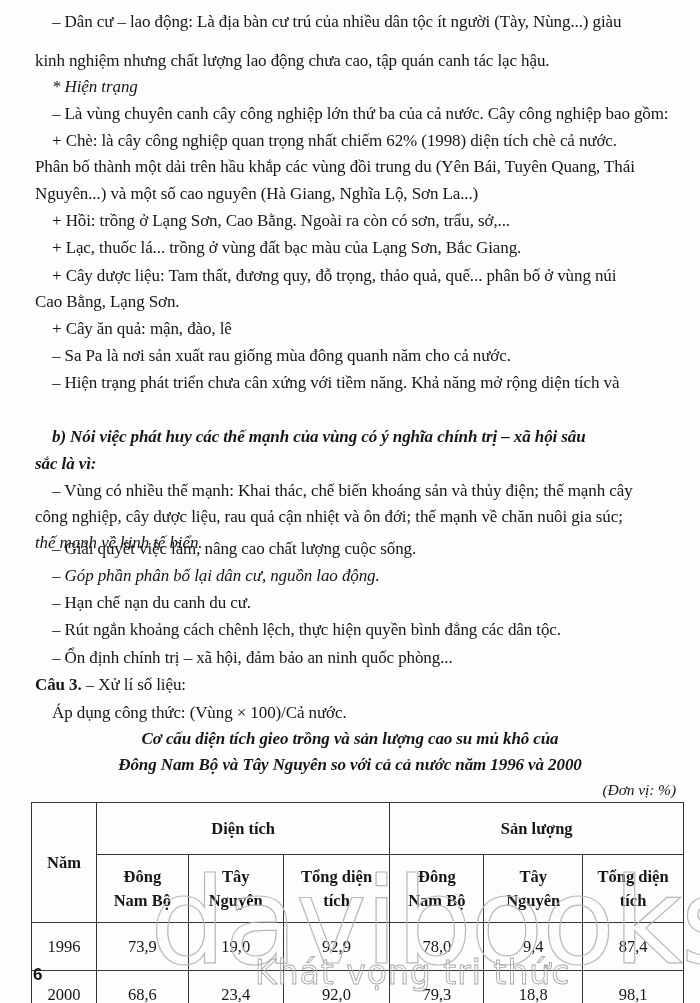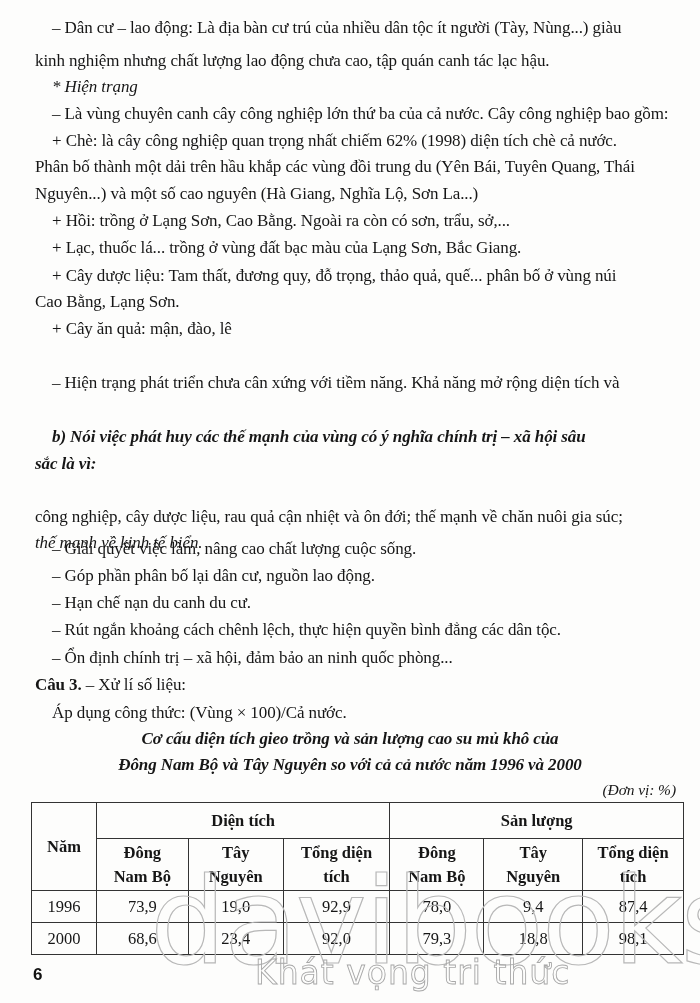--- a/index.html
+++ b/index.html
@@ -16,21 +16,21 @@
   .it { font-style: italic; }
   .bi { font-style: italic; font-weight: bold; }
   .b { font-weight: bold; }
   .center { text-align: center; left: 0; width: 700px; }
 
   table.data {
     position: absolute; left: 31px; top: 802px; width: 653px; border-collapse: collapse;
     font-family: "Liberation Serif", serif; font-size: 16.5px; color: #161616;
   }
   table.data td, table.data th {
-    border: 1.3px solid #333; text-align: center; vertical-align: middle; padding: 0;
+    border: 1.3px solid #333; text-align: center; vertical-align: middle; padding: 8px;
   }
   table.data th { font-weight: bold; line-height: 24px; }
   .h1 th { height: 35px; }
   .h2 th { height: 51px; }
   .r td { height: 31px; }
   th.nam { vertical-align: top; padding-top: 28px; }
 
   .pagenum { position: absolute; left: 33px; top: 965px; font-family: "Liberation Sans", sans-serif; font-weight: bold; font-size: 17px; color: #111; }
 
   .wm1 {
@@ -40,44 +40,46 @@
   .wm2 {
     position: absolute; left: 255px; top: 953px; font-family: "DejaVu Sans", sans-serif; font-size: 33px;
     color: transparent; -webkit-text-stroke: 0.9px #a8a8a8; letter-spacing: 1px; pointer-events: none;
   }
 </style>
 </head>
 <body>
 
 <div class="page">
 
-  <div class="line ind" style="top:18px;text-align:right;">– Dân cư – lao động: Là địa bàn cư trú của nhiều dân tộc ít người (Tày, Nùng...) giàu</div>
+  <div class="line ind" style="top:12px;text-align:right;">– Dân cư – lao động: Là địa bàn cư trú của nhiều dân tộc ít người (Tày, Nùng...) giàu</div>
   <div class="line" style="left:35px; top:51px;">kinh nghiệm nhưng chất lượng lao động chưa cao, tập quán canh tác lạc hậu.</div>
   <div class="line ind it" style="top:77px;">* Hiện trạng</div>
   <div class="line ind" style="top:104px;">– Là vùng chuyên canh cây công nghiệp lớn thứ ba của cả nước. Cây công nghiệp bao gồm:</div>
 
   <div class="line ind" style="top:131px;">+ Chè: là cây công nghiệp quan trọng nhất chiếm 62% (1998) diện tích chè cả nước.</div>
   <div class="line" style="left:35px; top:157px;">Phân bố thành một dải trên hầu khắp các vùng đồi trung du (Yên Bái, Tuyên Quang, Thái</div>
   <div class="line" style="left:35px; top:184px;">Nguyên...) và một số cao nguyên (Hà Giang, Nghĩa Lộ, Sơn La...)</div>
   <div class="line ind" style="top:211px;">+ Hồi: trồng ở Lạng Sơn, Cao Bằng. Ngoài ra còn có sơn, trẩu, sở,...</div>
   <div class="line ind" style="top:238px;">+ Lạc, thuốc lá... trồng ở vùng đất bạc màu của Lạng Sơn, Bắc Giang.</div>
 
   <div class="line ind" style="top:266px;">+ Cây dược liệu: Tam thất, đương quy, đỗ trọng, thảo quả, quế... phân bố ở vùng núi</div>
   <div class="line" style="left:35px; top:292px;">Cao Bằng, Lạng Sơn.</div>
   <div class="line ind" style="top:319px;">+ Cây ăn quả: mận, đào, lê</div>
+  <div class="line ind" style="top:346px;">– Sa Pa là nơi sản xuất rau giống mùa đông quanh năm cho cả nước.</div>
   <div class="line ind" style="top:373px;">– Hiện trạng phát triển chưa cân xứng với tiềm năng. Khả năng mở rộng diện tích và</div>
 
   <div class="line ind bi" style="top:427px;">b) Nói việc phát huy các thế mạnh của vùng có ý nghĩa chính trị – xã hội sâu</div>
   <div class="line bi" style="left:35px; top:454px;">sắc là vì:</div>
 
+  <div class="line ind" style="top:481px;">– Vùng có nhiều thế mạnh: Khai thác, chế biến khoáng sản và thủy điện; thế mạnh cây</div>
   <div class="line" style="left:35px; top:507px;">công nghiệp, cây dược liệu, rau quả cận nhiệt và ôn đới; thế mạnh về chăn nuôi gia súc;</div>
   <div class="line" style="left:35px; top:533px;font-style:italic;">thế mạnh về kinh tế biển.</div>
 
   <div class="line ind" style="top:539px;">– Giải quyết việc làm, nâng cao chất lượng cuộc sống.</div>
-  <div class="line ind" style="top:566px;">– Góp phần phân bố lại dân cư, nguồn lao động.</div>
+  <div class="line ind" style="top:566px;font-style:italic;">– Góp phần phân bố lại dân cư, nguồn lao động.</div>
   <div class="line ind" style="top:593px;">– Hạn chế nạn du canh du cư.</div>
   <div class="line ind" style="top:620px;">– Rút ngắn khoảng cách chênh lệch, thực hiện quyền bình đẳng các dân tộc.</div>
   <div class="line ind" style="top:648px;">– Ổn định chính trị – xã hội, đảm bảo an ninh quốc phòng...</div>
 
   <div class="line" style="left:35px; top:675px;"><span class="b">Câu 3.</span><span> – Xử lí số liệu:</span></div>
   <div class="line ind" style="top:703px;">Áp dụng công thức: (Vùng × 100)/Cả nước.</div>
 
   <div class="line center bi" style="top:729px;">Cơ cấu diện tích gieo trồng và sản lượng cao su mủ khô của</div>
   <div class="line center bi" style="top:755px;">Đông Nam Bộ và Tây Nguyên so với cả cả nước năm 1996 và 2000</div>
   <div class="line it" style="right:24px; top:781px; font-size:15.5px;">(Đơn vị: %)</div>

